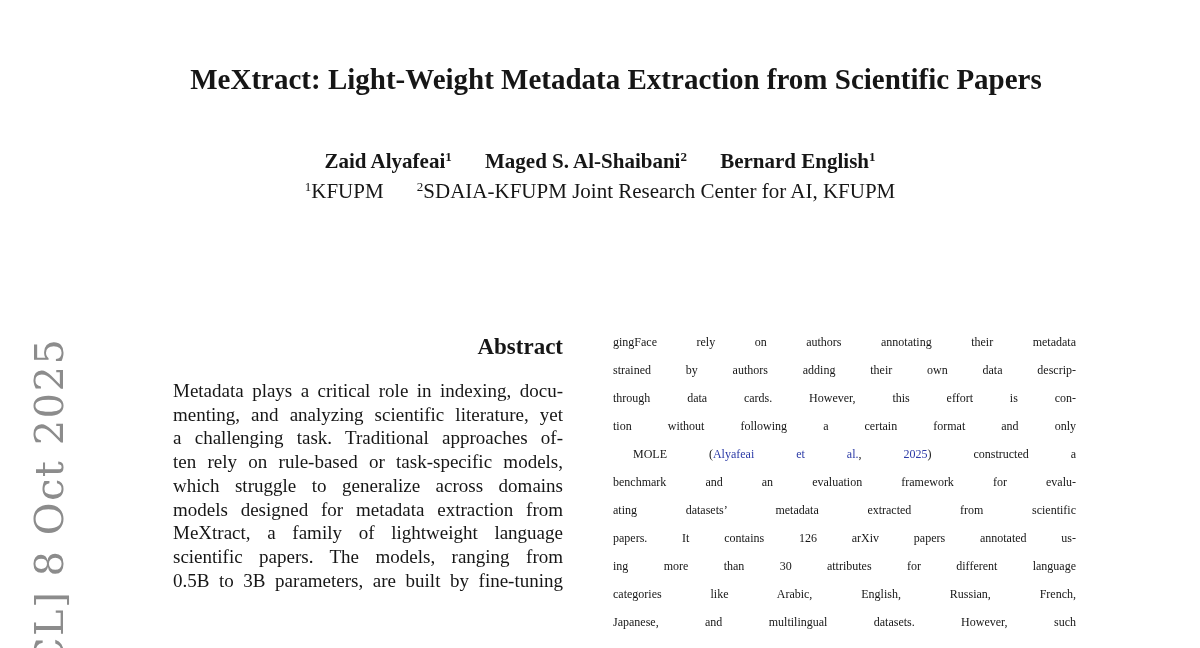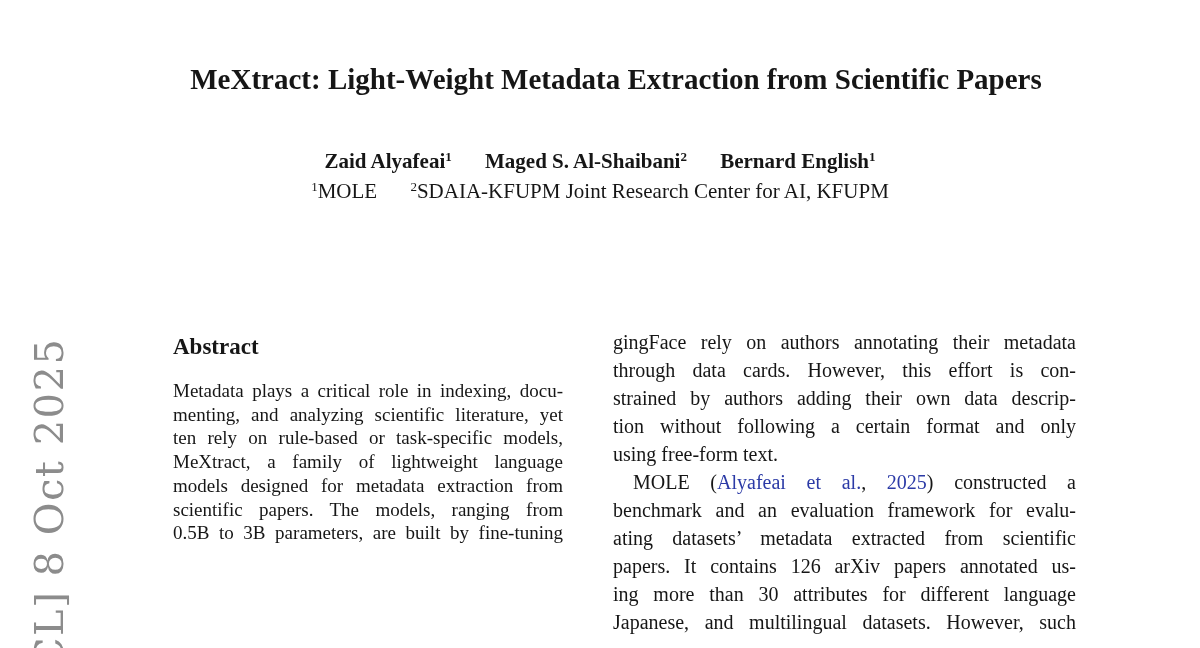--- a/index.html
+++ b/index.html
@@ -57,36 +57,36 @@
     line-height: 30px;
     white-space: nowrap;
   }
   .affil { margin: 0 14px; }
 
   .abstract-col {
     position: absolute;
     left: 173px; top: 334px; width: 390px;
   }
   .abstract-heading {
-    text-align: left;
+    text-align: right;
     font-size: 23px; font-weight: bold;
     line-height: 26px;
     margin: 0 0 19px 0;
   }
   .abstract-body .tl {
     font-size: 19px;
     line-height: 23.7px;
   }
 
   .right-col {
     position: absolute;
     left: 613px; top: 328px; width: 463px;
   }
   .right-col .tl {
-    font-size: 20px;
+    font-size: 12px;
     line-height: 28px;
   }
 
   
   .tl {
     text-align: justify;
     text-align-last: justify;
     white-space: normal;
     overflow: visible;
   }
@@ -102,42 +102,44 @@
 
 <h1 class="paper-title">MeXtract: Light-Weight Metadata Extraction from Scientific Papers</h1>
 
 <div class="authors-line">
   <span class="author"><span>Zaid Alyafeai</span><sup class="psup">1</sup></span>
   <span class="author"><span>Maged S. Al-Shaibani</span><sup class="psup">2</sup></span>
   <span class="author"><span>Bernard English</span><sup class="psup">1</sup></span>
 </div>
 
 <div class="affils-line">
-  <span class="affil"><sup class="psup">1</sup><span>MOLE</span></span>
+  <span class="affil"><sup class="psup">1</sup><span>KFUPM</span></span>
   <span class="affil"><sup class="psup">2</sup><span>SDAIA-KFUPM Joint Research Center for AI, KFUPM</span></span>
 </div>
 
 <section class="abstract-col">
   <h2 class="abstract-heading">Abstract</h2>
   <div class="abstract-body">
       <div class="tl"><span>Metadata plays a critical role in indexing, docu-</span></div>
       <div class="tl"><span>menting, and analyzing scientific literature, yet</span></div>
+      <div class="tl"><span>a challenging task. Traditional approaches of-</span></div>
       <div class="tl"><span>ten rely on rule-based or task-specific models,</span></div>
+      <div class="tl"><span>which struggle to generalize across domains</span></div>
+      <div class="tl"><span>models designed for metadata extraction from</span></div>
       <div class="tl"><span>MeXtract, a family of lightweight language</span></div>
-      <div class="tl"><span>models designed for metadata extraction from</span></div>
       <div class="tl"><span>scientific papers. The models, ranging from</span></div>
       <div class="tl"><span>0.5B to 3B parameters, are built by fine-tuning</span></div>
     </div>
 </section>
 
 <section class="right-col">
     <div class="tl"><span>gingFace rely on authors annotating their metadata</span></div>
+    <div class="tl"><span>strained by authors adding their own data descrip-</span></div>
     <div class="tl"><span>through data cards. However, this effort is con-</span></div>
-    <div class="tl"><span>strained by authors adding their own data descrip-</span></div>
     <div class="tl"><span>tion without following a certain format and only</span></div>
-    <div class="tl end"><span>using free-form text.</span></div>
     <div class="tl ind"><span>MOLE (</span><span class="cite">Alyafeai et al.</span><span>, </span><span class="cite">2025</span><span>) constructed a</span></div>
     <div class="tl"><span>benchmark and an evaluation framework for evalu-</span></div>
     <div class="tl"><span>ating datasets’ metadata extracted from scientific</span></div>
     <div class="tl"><span>papers. It contains 126 arXiv papers annotated us-</span></div>
     <div class="tl"><span>ing more than 30 attributes for different language</span></div>
+    <div class="tl"><span>categories like Arabic, English, Russian, French,</span></div>
     <div class="tl"><span>Japanese, and multilingual datasets. However, such</span></div>
   </section>
 
 </body></html>

